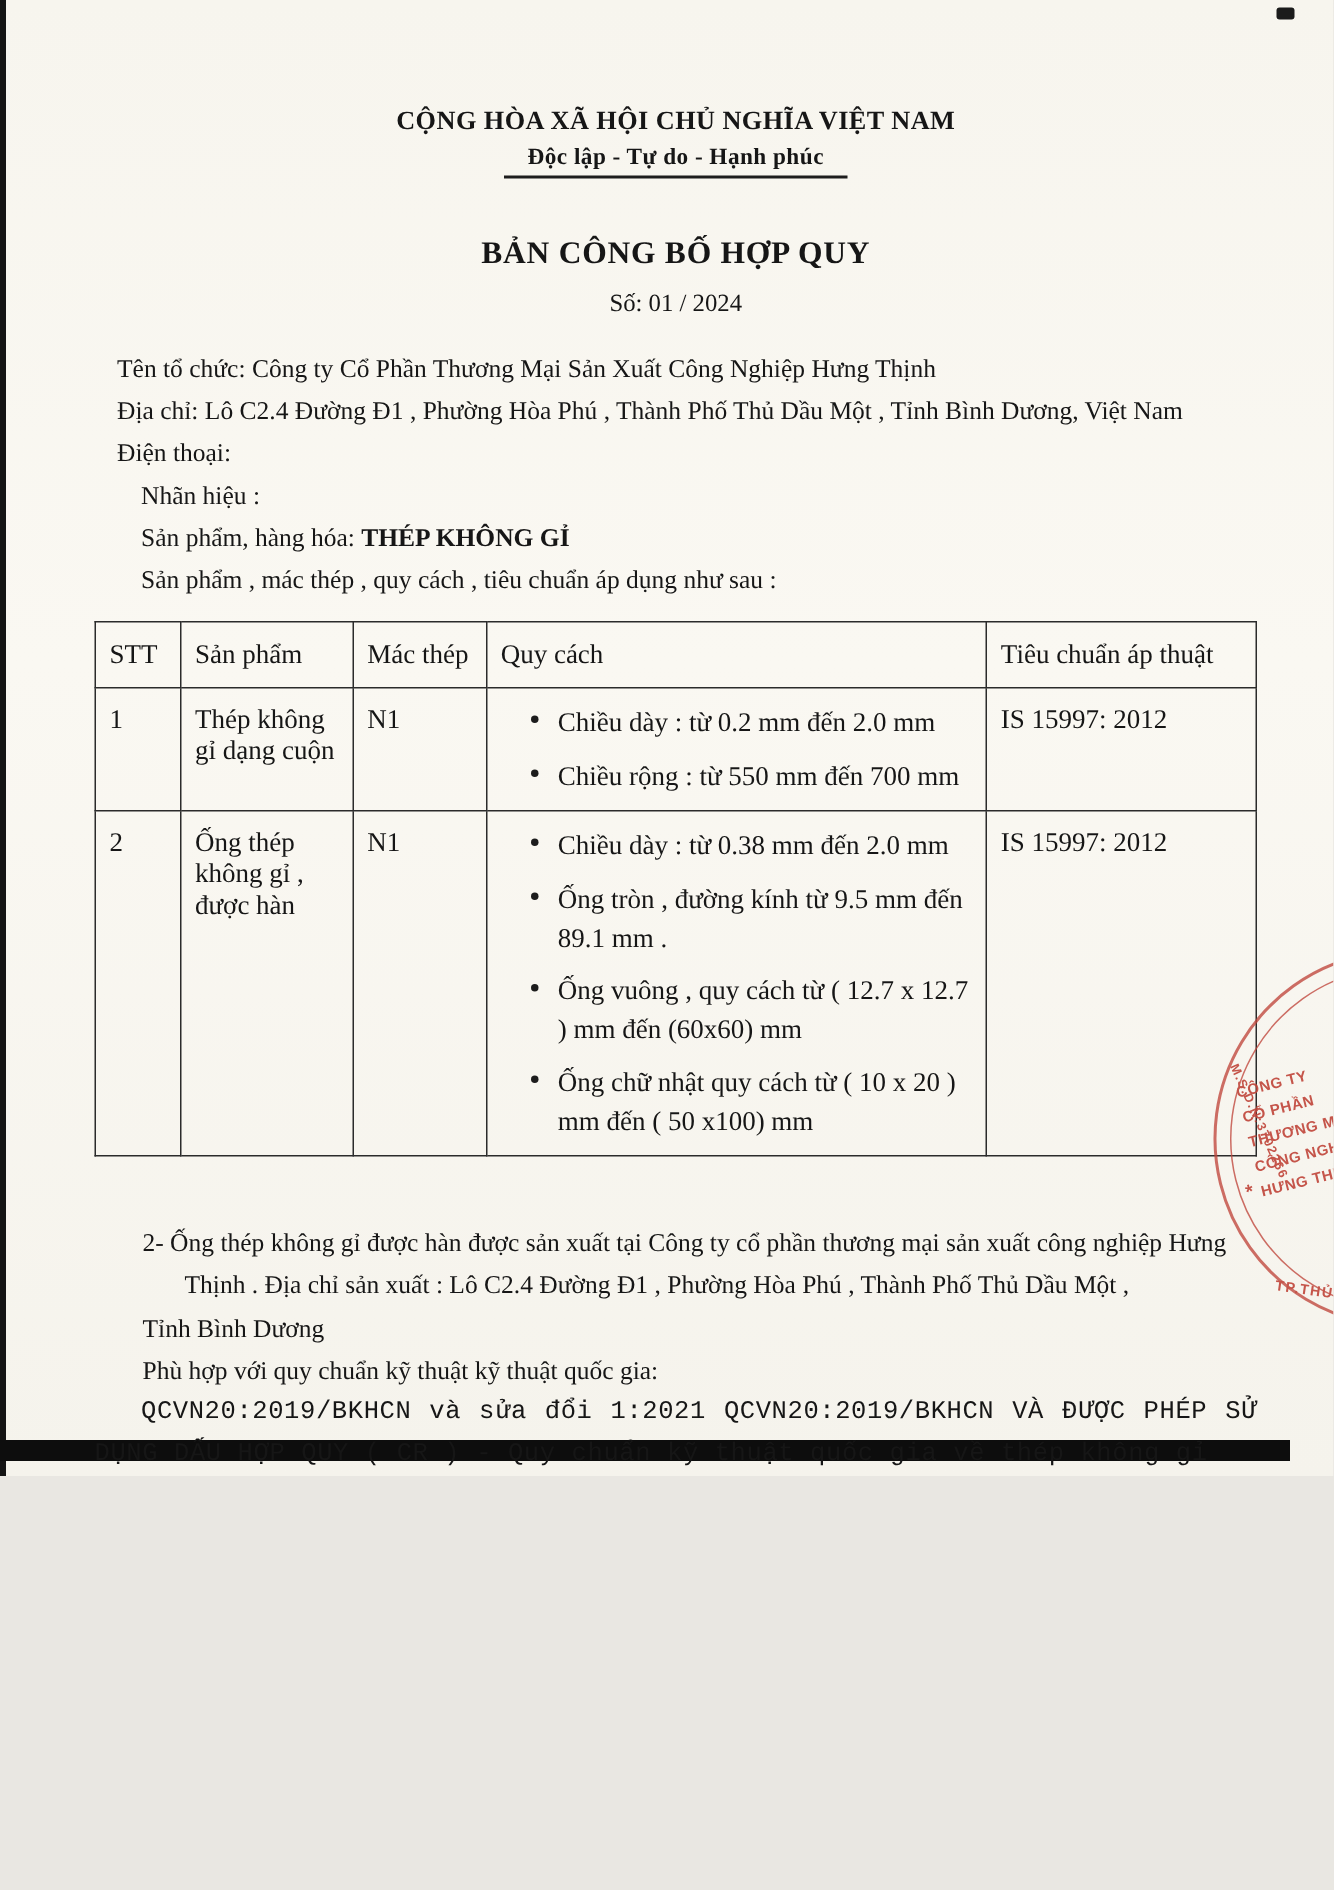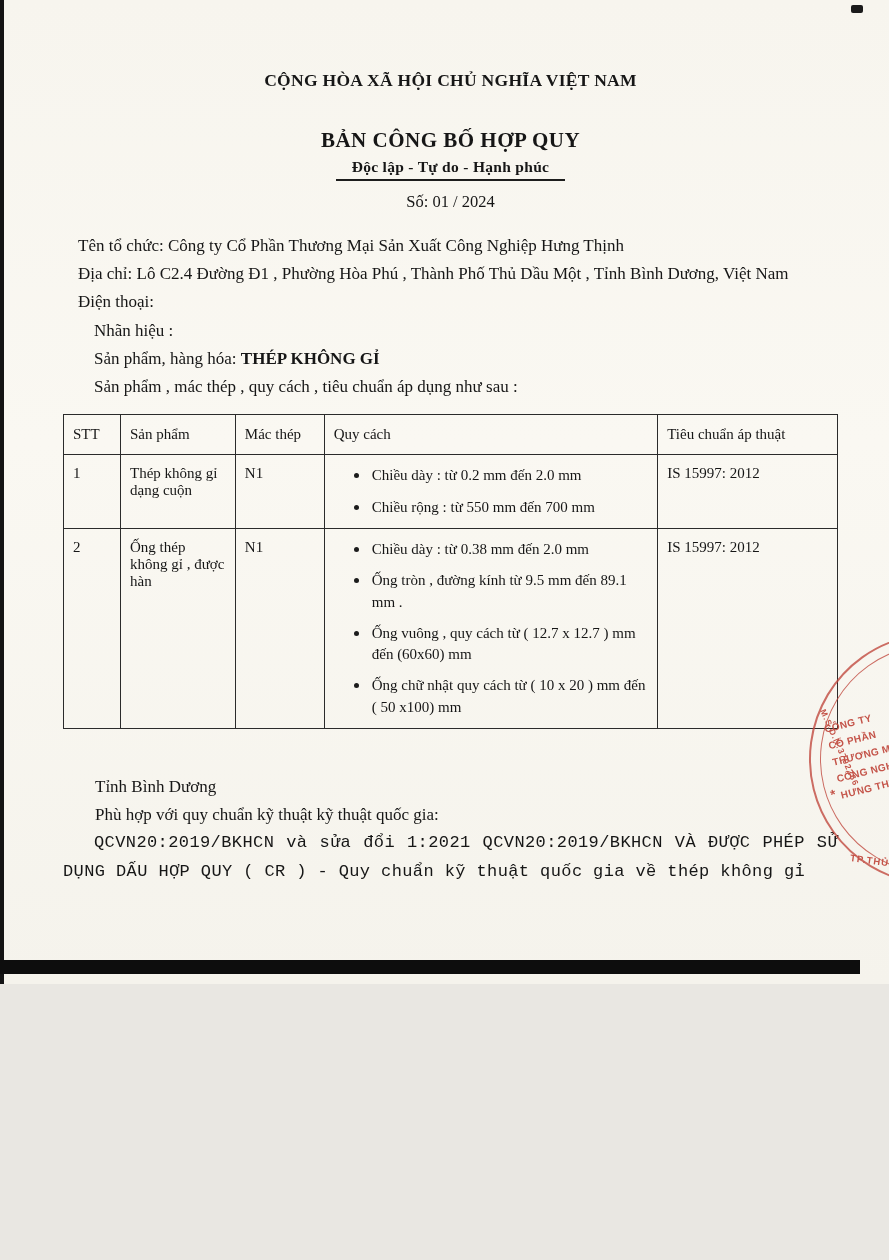--- a/index.html
+++ b/index.html
@@ -25,21 +25,21 @@
   .motto{display:inline-block;font-weight:bold;font-size:15.5px;padding:0 16px 3px 16px;border-bottom:2px solid #1d1d1d;letter-spacing:.3px;}
   .doc-title{margin-top:37px;font-weight:bold;font-size:21px;letter-spacing:.5px;}
   .doc-number{margin-top:11px;font-size:16.5px;}
 
   .info{margin-top:20px;font-size:17px;line-height:1.66;}
   .info p{margin:0;}
   .ind1{text-indent:15px;font-family:Liberation Serif, serif;}
   .ind2{text-indent:31px;}
   .bold{font-weight:bold;}
 
-  table.spec{border-collapse:collapse;margin-top:13px;width:775px;font-size:15px;}
+  table.spec{border-collapse:collapse;margin-top:13px;width:775px;font-size:18px;}
   table.spec th,table.spec td{border:1px solid #2b2b2b;vertical-align:top;padding:10px 9px;text-align:left;font-weight:normal;}
   table.spec th{padding-top:11px;padding-bottom:11px;}
   col.c-stt{width:57px;}col.c-sp{width:115px;}col.c-mt{width:89px;}col.c-qc{width:334px;}col.c-tc{width:180px;}
   td.stt,th.stt{text-align:center;}
   td.mt{padding-left:22px;}
   ul.qc{margin:0;padding:0 0 0 30px;list-style:none;}
   ul.qc li{position:relative;margin:0 0 10px 8px;line-height:1.42;}
   ul.qc li:last-child{margin-bottom:0;}
   ul.qc li::before{content:"";position:absolute;left:-18px;top:8px;width:5px;height:5px;border-radius:50%;background:#1c1c1c;}
 
@@ -68,25 +68,25 @@
 
 <div class="page">
 
   <div class="edge-left"></div>
   <div class="edge-bottom"></div>
   <div class="mark-topright"></div>
 
   <div class="content">
 
     <div class="center country">CỘNG HÒA XÃ HỘI CHỦ NGHĨA VIỆT NAM</div>
-    <div class="center doc-title">BẢN CÔNG BỐ HỢP QUY</div>
-
     <div class="center motto-wrap">
       <span class="motto">Độc lập - Tự do - Hạnh phúc</span>
     </div>
+
+    <div class="center doc-title">BẢN CÔNG BỐ HỢP QUY</div>
     <div class="center doc-number">Số: 01 / 2024</div>
 
     <div class="info">
       <p class="ind1">Tên tổ chức: Công ty Cổ Phần Thương Mại Sản Xuất Công Nghiệp Hưng Thịnh</p>
       <p class="ind1">Địa chỉ: Lô C2.4 Đường Đ1 , Phường Hòa Phú , Thành Phố Thủ Dầu Một , Tỉnh Bình Dương, Việt Nam</p>
       <p class="ind1">Điện thoại:</p>
       <p class="ind2">Nhãn hiệu :</p>
       <p class="ind2"><span>Sản phẩm, hàng hóa: </span><span class="bold">THÉP KHÔNG GỈ</span></p>
       <p class="ind2">Sản phẩm , mác thép , quy cách , tiêu chuẩn áp dụng như sau :</p>
     </div>
@@ -132,20 +132,21 @@
               <li>Ống vuông , quy cách từ ( 12.7 x 12.7 ) mm đến (60x60) mm</li>
               <li>Ống chữ nhật quy cách từ ( 10 x 20 ) mm đến ( 50 x100) mm</li>
             </ul>
           </td>
           <td>IS 15997: 2012</td>
         </tr>
       </tbody>
     </table>
 
     <div class="notes">
+      <p class="note2">2- Ống thép không gỉ được hàn được sản xuất tại Công ty cổ phần thương mại sản xuất công nghiệp Hưng Thịnh . Địa chỉ sản xuất : Lô C2.4 Đường Đ1 , Phường Hòa Phú , Thành Phố Thủ Dầu Một ,</p>
       <p class="plain-ind">Tỉnh Bình Dương</p>
       <p class="plain-ind">Phù hợp với quy chuẩn kỹ thuật kỹ thuật quốc gia:</p>
       <p class="regulation">QCVN20:2019/BKHCN và sửa đổi 1:2021 QCVN20:2019/BKHCN VÀ ĐƯỢC PHÉP SỬ DỤNG DẤU HỢP QUY ( CR ) -  Quy chuẩn kỹ thuật quốc gia về thép không gỉ</p>
     </div>
 
   </div>
 
   <div class="stamp">
     <div class="stamp-ring"></div>
     <div class="stamp-ring inner"></div>

